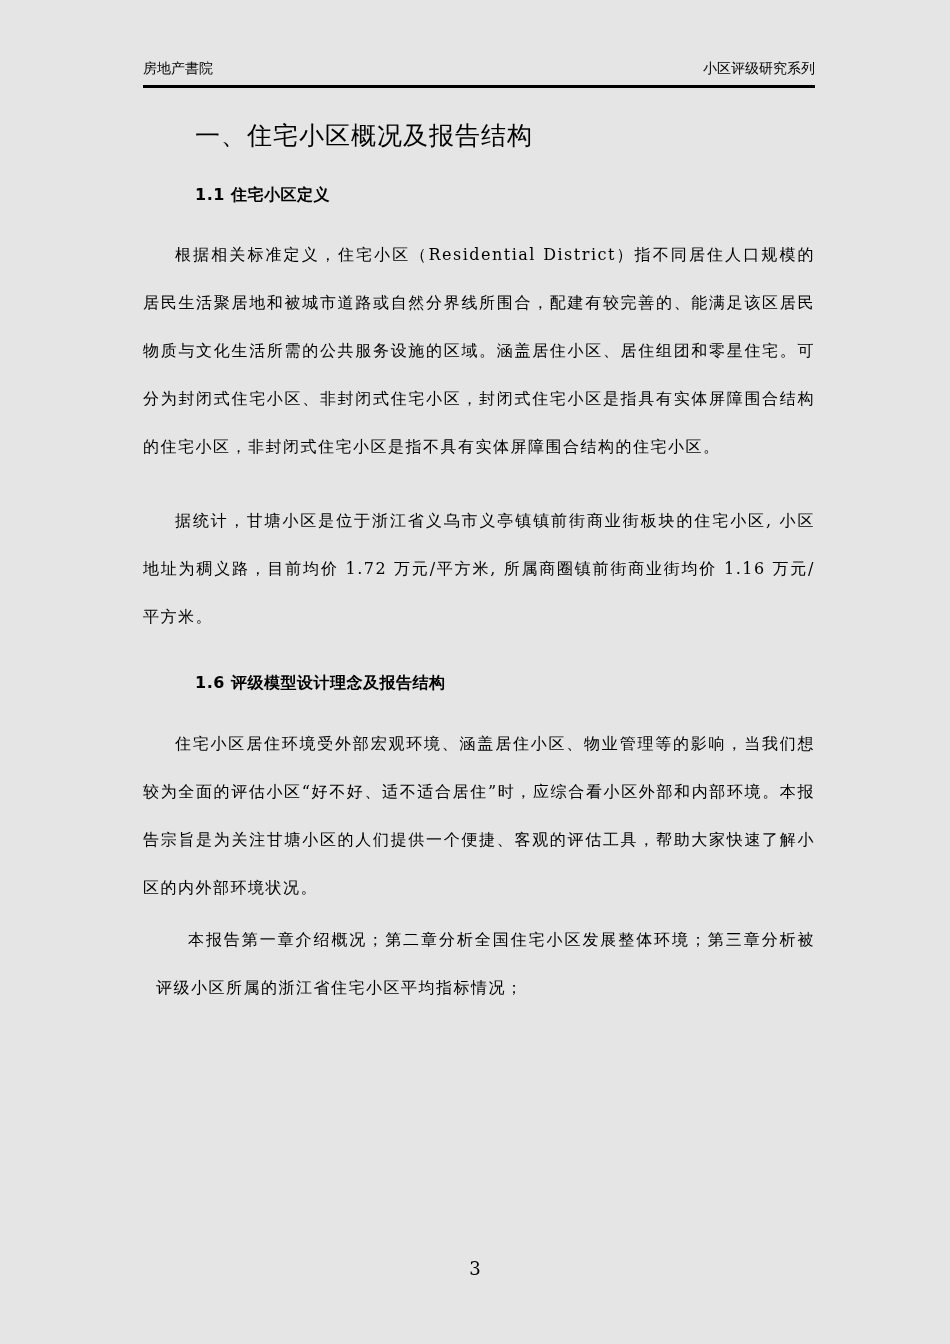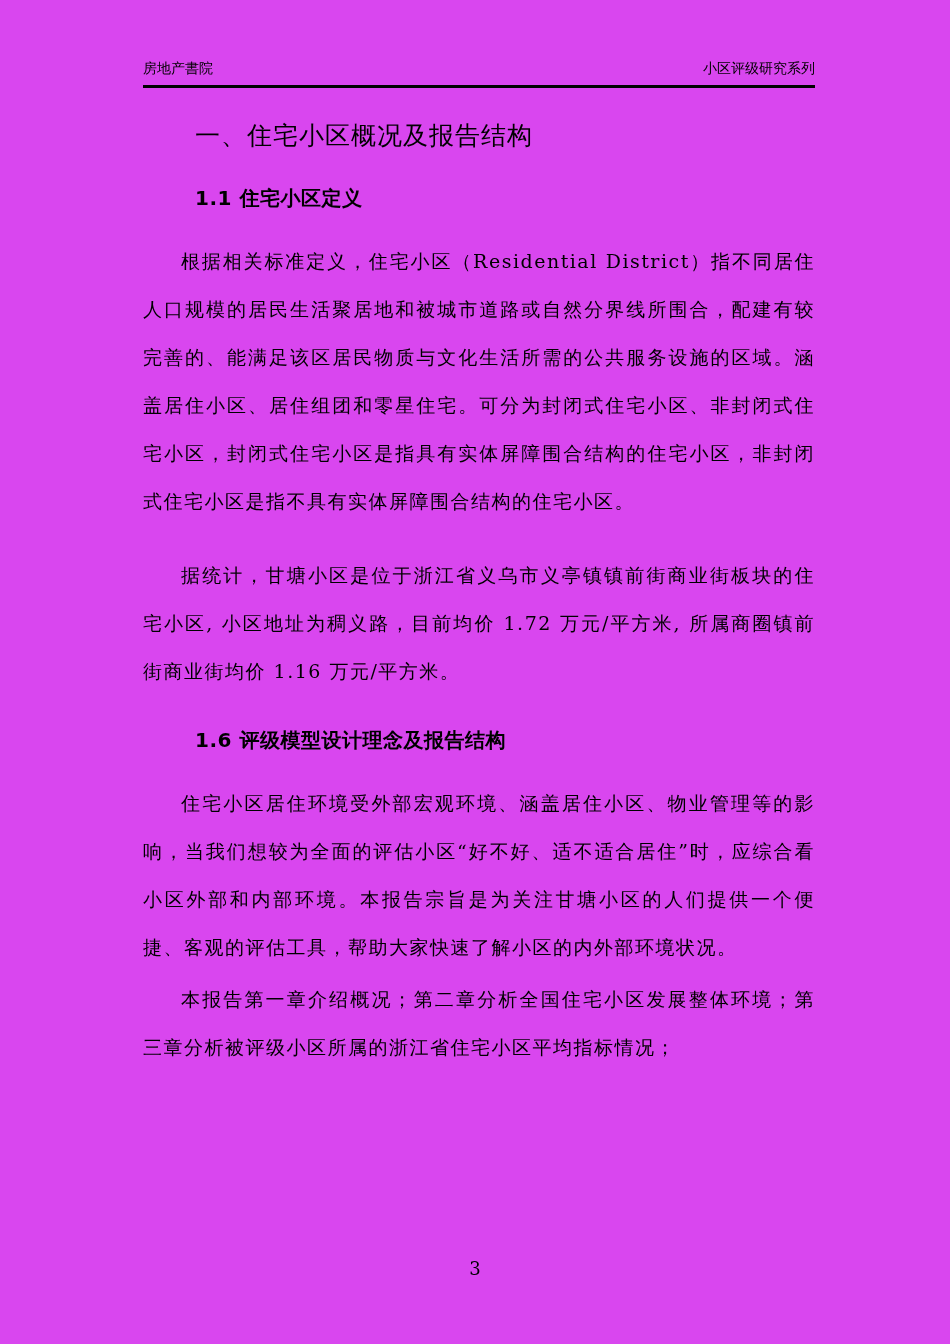--- a/index.html
+++ b/index.html
@@ -6,21 +6,21 @@
   html, body { background: #ffffff; }
   body {
     width: 950px;
     font-family: "DejaVu Serif", "Liberation Serif", serif;
     color: #000000;
   }
   .page {
     position: relative;
     width: 950px;
     height: 1344px;
-    background: #d946ef;
+    background: #e5e5e5;
     overflow: hidden;
   }
   
   .page-header {
     position: absolute;
     top: 60px;
     left: 143px;
     width: 672px;
     display: flex;
     justify-content: space-between;
@@ -41,35 +41,35 @@
     margin: 30px 0 0 52px;
     font-family: "DejaVu Sans", "Liberation Sans", sans-serif;
     font-size: 25px;
     font-weight: 400;
     letter-spacing: 1px;
     line-height: 1.3;
   }
   .section-heading {
     margin: 32px 0 0 52px;
     font-family: "DejaVu Sans", "Liberation Sans", sans-serif;
-    font-size: 20px;
+    font-size: 16px;
     font-weight: 700;
     letter-spacing: 0.5px;
     line-height: 1.3;
   }
   .body-para {
     margin-top: 26px;
-    font-size: 19px;
+    font-size: 16px;
     line-height: 48px;
     letter-spacing: 1.5px;
     text-align: justify;
     text-justify: inter-ideograph;
     text-indent: 2em;
   }
-  .body-para + .body-para { margin-top: 4px; }
+  .body-para + .body-para { margin-top: 4px; margin-left: 13px; }
   
   .page-footer {
     position: absolute;
     top: 1258px;
     left: 0;
     width: 950px;
     text-align: center;
     font-size: 18px;
   }
 </style>

